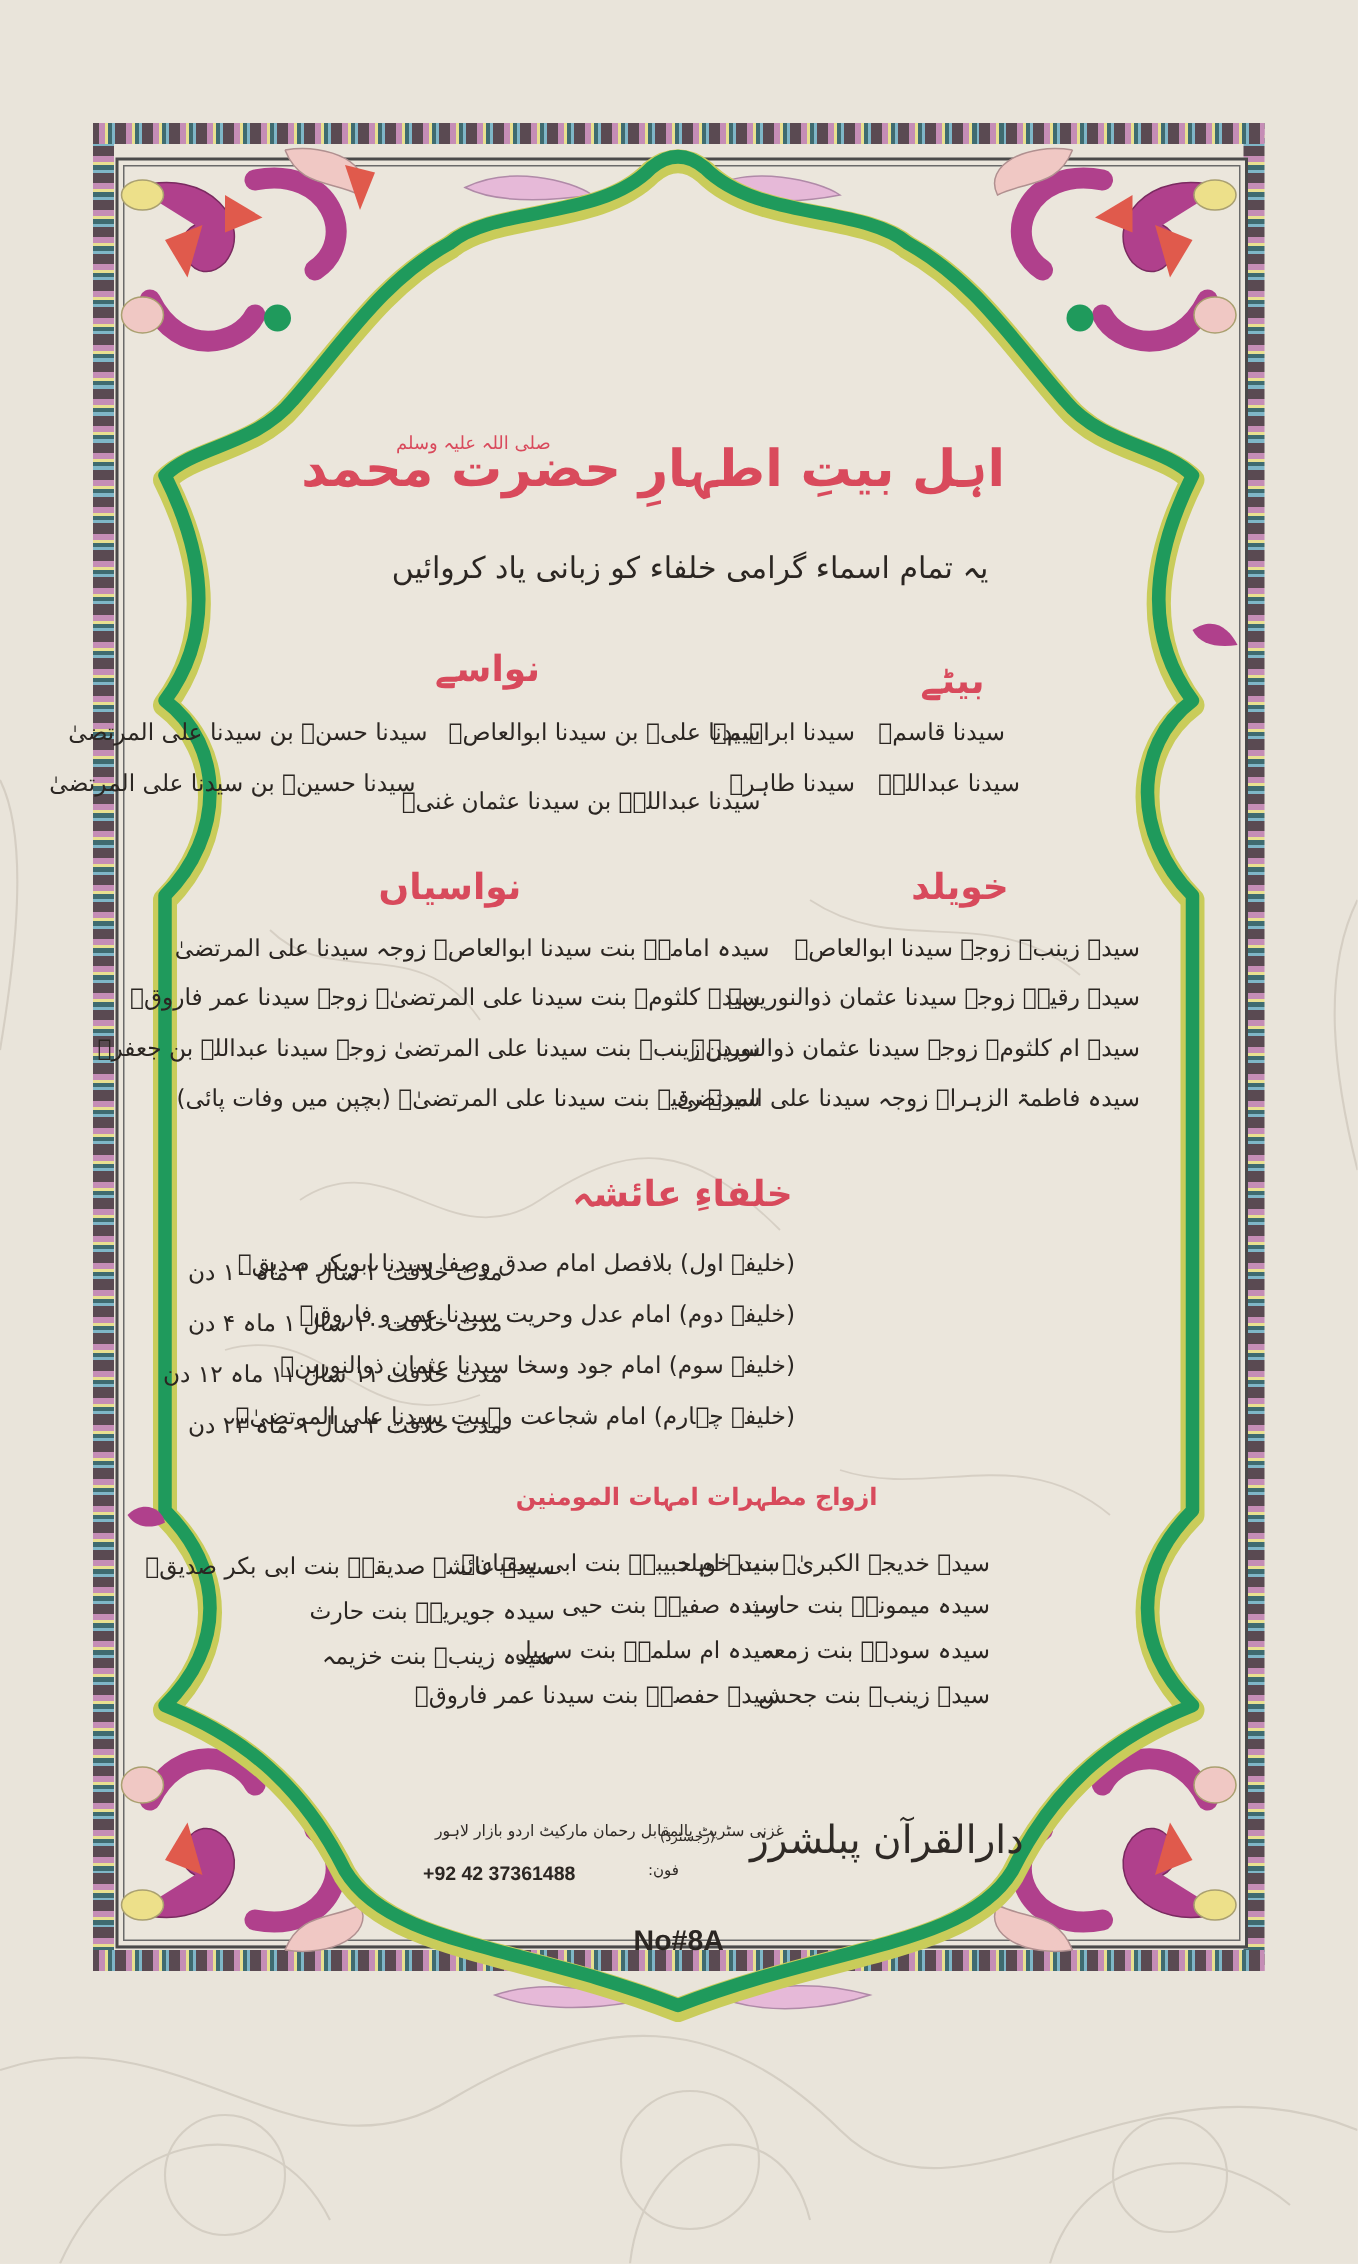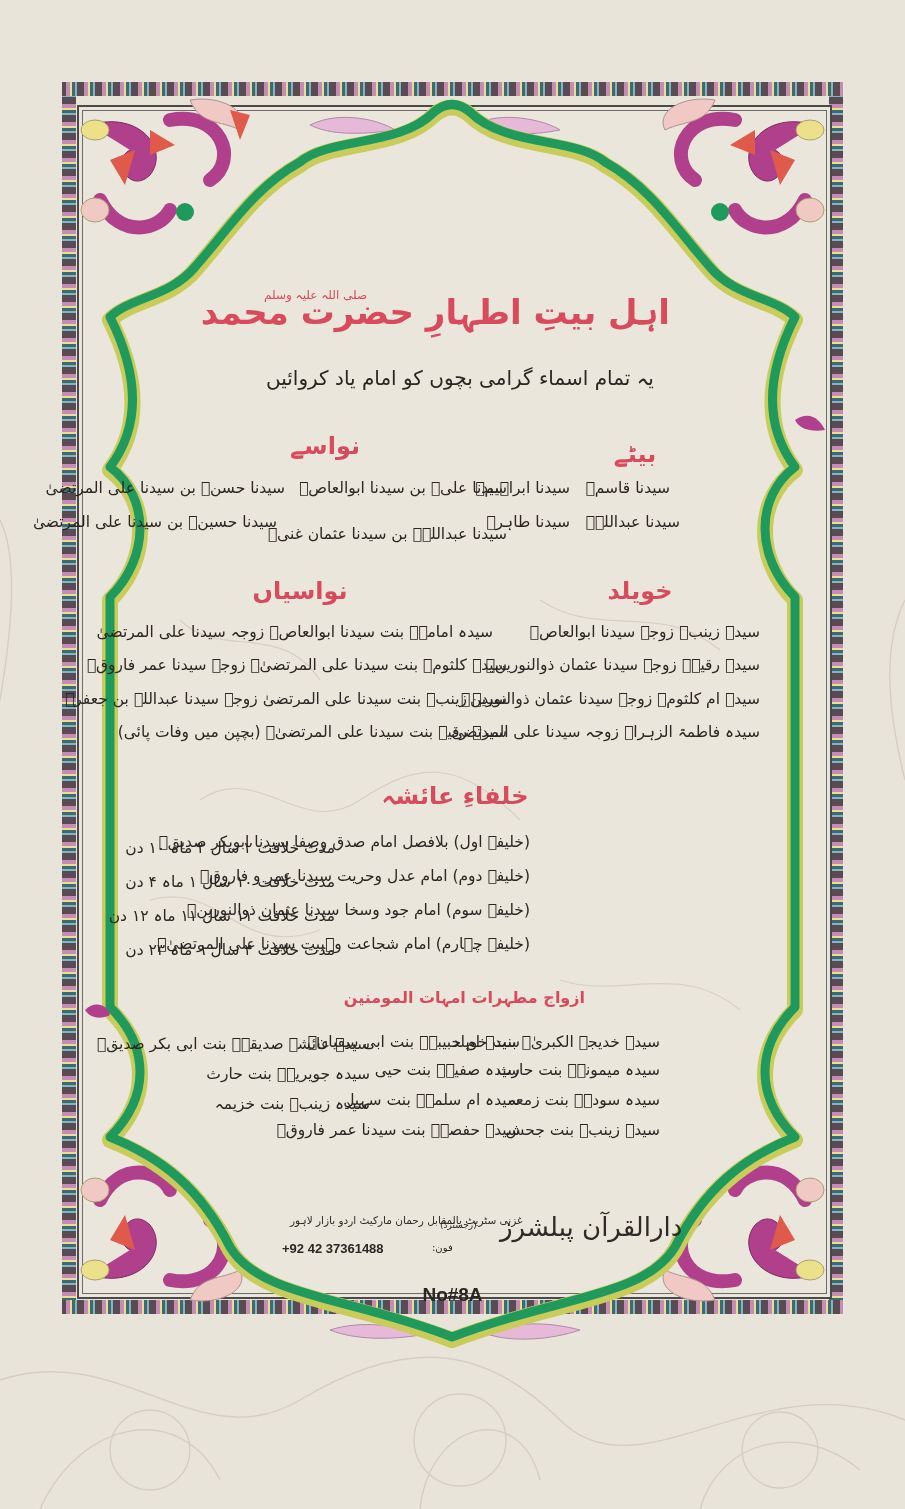--- a/index.html
+++ b/index.html
@@ -163,42 +163,42 @@
     C675 230 650 190 605 165
     C575 140 505 150 470 115
     Q452 100 434 115 Z" fill="none" stroke="#1f9a5c" stroke-width="9" stroke-linejoin="round" transform="translate(0 -3)"></path>
 
   <path d="M795 420 C810 410 820 420 825 430 C812 432 800 430 795 420Z" fill="#b0408c"></path>
   <path d="M85 1010 C95 1000 108 1005 110 1015 C100 1020 90 1018 85 1010Z" fill="#b0408c"></path>
 </svg>
 
 <div class="txt salawat">صلی اللہ علیہ وسلم</div>
 <div class="txt title">اہل بیتِ اطہارِ حضرت محمد</div>
-<div class="txt subtitle">یہ تمام اسماء گرامی بچوں کو امام یاد کروائیں</div>
+<div class="txt subtitle">یہ تمام اسماء گرامی خلفاء کو زبانی یاد کروائیں</div>
 
 <div class="txt heading" style="left:560px;top:440px;width:150px;">بیٹے</div>
 <div class="txt line" style="right:235px;top:478px;">سیدنا قاسمؓ</div>
 <div class="txt line" style="right:335px;top:478px;">سیدنا ابراہیمؓ</div>
 <div class="txt line" style="right:225px;top:512px;">سیدنا عبداللہؓ</div>
 <div class="txt line" style="right:335px;top:512px;">سیدنا طاہرؓ</div>
 
 <div class="txt heading" style="left:250px;top:432px;width:150px;">نواسے</div>
 <div class="txt line" style="right:398px;top:478px;">سیدنا علیؓ بن سیدنا ابوالعاصؓ</div>
 <div class="txt line" style="right:620px;top:478px;">سیدنا حسنؓ بن سیدنا علی المرتضیٰ</div>
 <div class="txt line" style="right:398px;top:524px;padding-left:37px;">سیدنا عبداللہؓ بن سیدنا عثمان غنیؓ</div>
 <div class="txt line" style="right:628px;top:512px;">سیدنا حسینؓ بن سیدنا علی المرتضیٰ</div>
 
 <div class="txt heading" style="left:580px;top:577px;width:120px;">خویلد</div>
 <div class="txt line" style="right:145px;top:622px;">سیدہ زینبؓ زوجہ سیدنا ابوالعاصؓ</div>
 <div class="txt line" style="right:145px;top:655px;">سیدہ رقیہؓ زوجہ سیدنا عثمان ذوالنورینؓ</div>
 <div class="txt line" style="right:145px;top:689px;padding-left:24px;">سیدہ ام کلثومؓ زوجہ سیدنا عثمان ذوالنورینؓ</div>
 <div class="txt line" style="right:145px;top:722px;">سیدہ فاطمۃ الزہراؓ زوجہ سیدنا علی المرتضیٰ</div>
 
 <div class="txt heading" style="left:235px;top:577px;width:130px;">نواسیاں</div>
-<div class="txt line" style="right:412px;top:622px;">سیدہ امامہؓ بنت سیدنا ابوالعاصؓ زوجہ سیدنا علی المرتضیٰ</div>
+<div class="txt line" style="right:392px;top:622px;">سیدہ امامہؓ بنت سیدنا ابوالعاصؓ زوجہ سیدنا علی المرتضیٰ</div>
 <div class="txt line" style="right:398px;top:655px;">سیدہ کلثومؓ بنت سیدنا علی المرتضیٰؓ زوجہ سیدنا عمر فاروقؓ</div>
 <div class="txt line" style="right:398px;top:689px;">سیدہ زینبؓ بنت سیدنا علی المرتضیٰ زوجہ سیدنا عبداللہ بن جعفرؓ</div>
 <div class="txt line" style="right:398px;top:722px;">سیدہ رقیہ بنت سیدنا علی المرتضیٰؓ (بچپن میں وفات پائی)</div>
 
 <div class="txt heading" style="left:345px;top:782px;width:220px;">خلفاءِ عائشہ</div>
 <div class="txt line" style="right:375px;top:832px;">(خلیفہ اول) بلافصل امام صدق وصفا سیدنا ابوبکر صدیقؓ</div>
 <div class="txt line" style="right:375px;top:866px;">(خلیفہ دوم) امام عدل وحریت سیدنا عمر و فاروقؓ</div>
 <div class="txt line" style="right:375px;top:900px;">(خلیفہ سوم) امام جود وسخا سیدنا عثمان ذوالنورینؓ</div>
 <div class="txt line" style="right:375px;top:934px;">(خلیفہ چہارم) امام شجاعت وہیبت سیدنا علی المرتضیٰؓ</div>
 <div class="txt line" style="right:570px;top:838px;">مدت خلافت ۲ سال ۳ ماہ ۱۰ دن</div>

